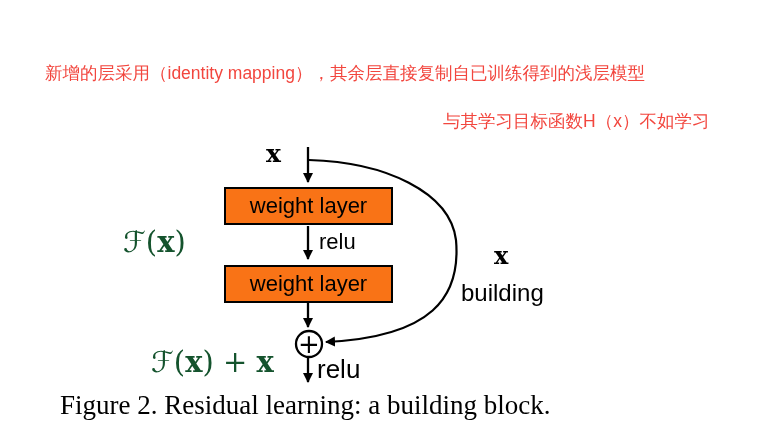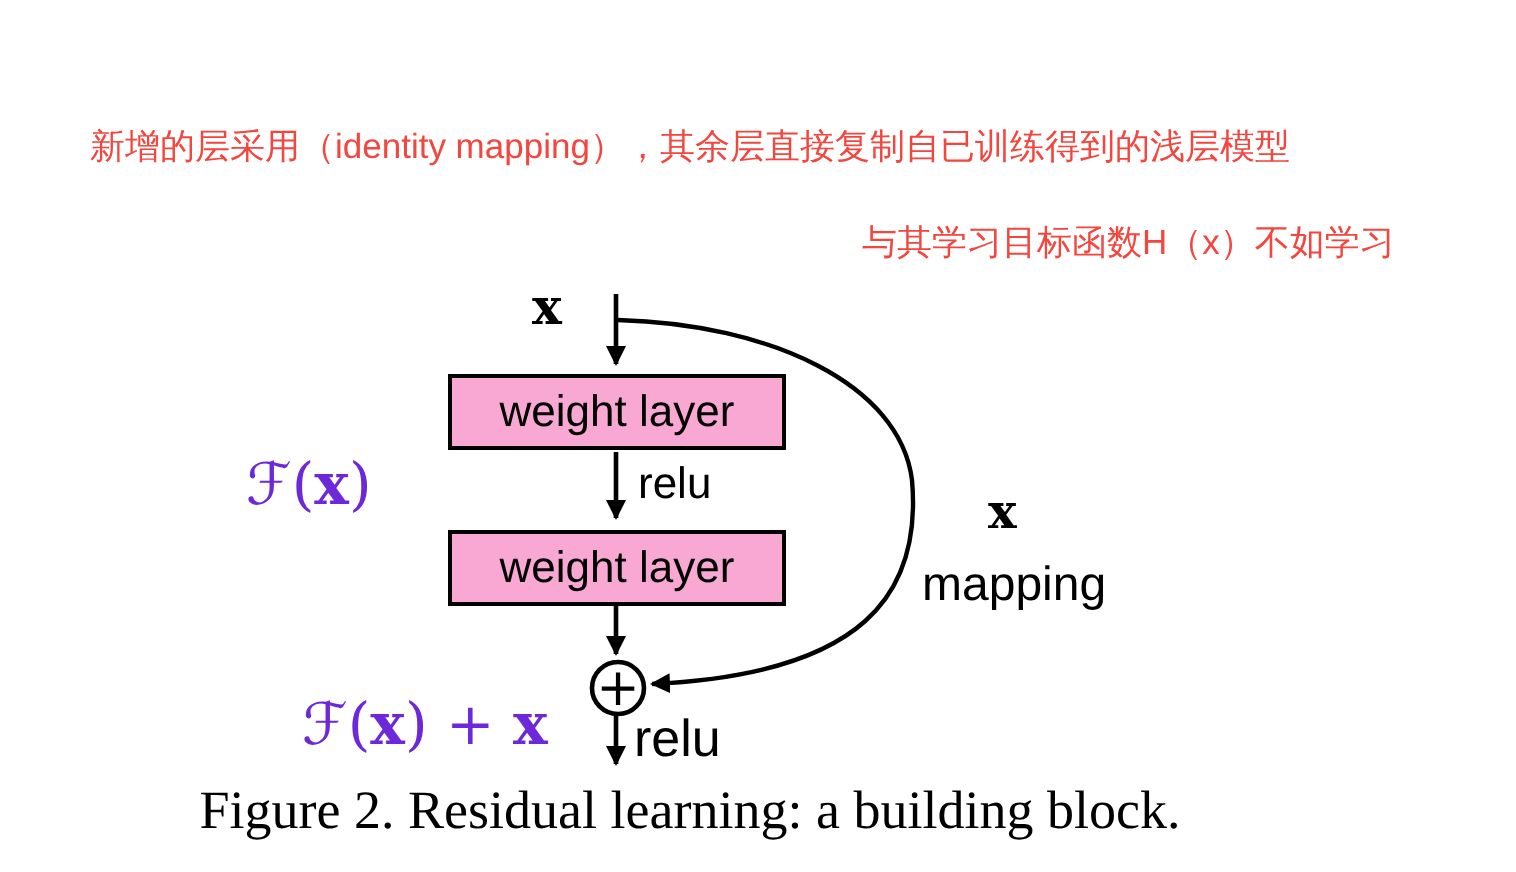--- a/index.html
+++ b/index.html
@@ -14,61 +14,61 @@
   
   .note{
     position:absolute;
     color:var(--annotation,#f2463e);
     font-size:17.5px;
     line-height:21px;
     font-family:"Liberation Sans",sans-serif;
     white-space:nowrap;
   }
   #top-note{left:45px;top:63px;}
-  #side-note{left:431px;top:111px;}
+  #side-note{left:443px;top:111px;}
   #side-note .note-line{white-space:nowrap;}
 
   
   .weight-box{
     position:absolute;
     left:224px;width:165px;height:34px;
     border:2.4px solid #000;
-    background:#f9a8d4;
+    background:#f97316;
     display:flex;align-items:center;justify-content:center;
     font-size:22px;
     font-family:"Liberation Sans",sans-serif;
     color:#000;
   }
   #weight-box-top{top:187px;}
   #weight-box-bottom{top:265px;}
 
   .lbl{position:absolute;white-space:nowrap;color:#000;}
   .serif-bold{font-family:"DejaVu Serif","Liberation Serif",serif;font-weight:bold;}
   #x-top{left:266px;top:141px;font-size:25px;line-height:1;}
   #x-skip{left:494px;top:244px;font-size:24px;line-height:1;}
   #identity-label{left:461px;top:281px;font-size:24px;line-height:1;font-family:"Liberation Sans",sans-serif;}
   #relu-mid{left:319px;top:231px;font-size:22px;line-height:1;}
   #relu-bottom{left:317px;top:356px;font-size:26px;line-height:1;}
 
   .math{
     font-family:"DejaVu Serif","Liberation Serif",serif;
     font-size:29px;line-height:1;
-    color:#6d28d9;
+    color:#14532d;
   }
   .math .scriptF{font-family:"DejaVu Sans","DejaVu Serif",serif;font-style:normal;}
   .math .mvar{font-weight:bold;}
   #f-label{left:123px;top:228px;}
   #sum-label{left:151px;top:348px;}
 
   #connector-svg{position:absolute;left:0;top:0;}
 
   #caption{
     position:absolute;
     left:60px;top:389px;width:570px;
-    text-align:center;
+    text-align:left;
     font-family:"Liberation Serif","DejaVu Serif",serif;
     font-size:27px;line-height:1.2;
     color:#000;
   }
 </style>
 </head>
 <body style="--annotation: #f2463e;">
 
 <div class="canvas">
 
@@ -108,17 +108,17 @@
   <span id="relu-mid" class="lbl">relu</span>
 
   <span id="relu-bottom" class="lbl">relu</span>
 
   <span id="f-label" class="lbl math"><span class="scriptF">ℱ</span><span>(</span><span class="mvar">x</span><span>)</span></span>
 
   <span id="sum-label" class="lbl math"><span class="scriptF">ℱ</span><span>(</span><span class="mvar">x</span><span>)</span><span> + </span><span class="mvar">x</span></span>
 
   <span id="x-skip" class="lbl serif-bold">x</span>
 
-  <span id="identity-label" class="lbl">mapping</span>
+  <span id="identity-label" class="lbl">building</span>
 
   <div id="caption">Figure 2. Residual learning: a building block.</div>
 
 </div>
 
 </body></html>

